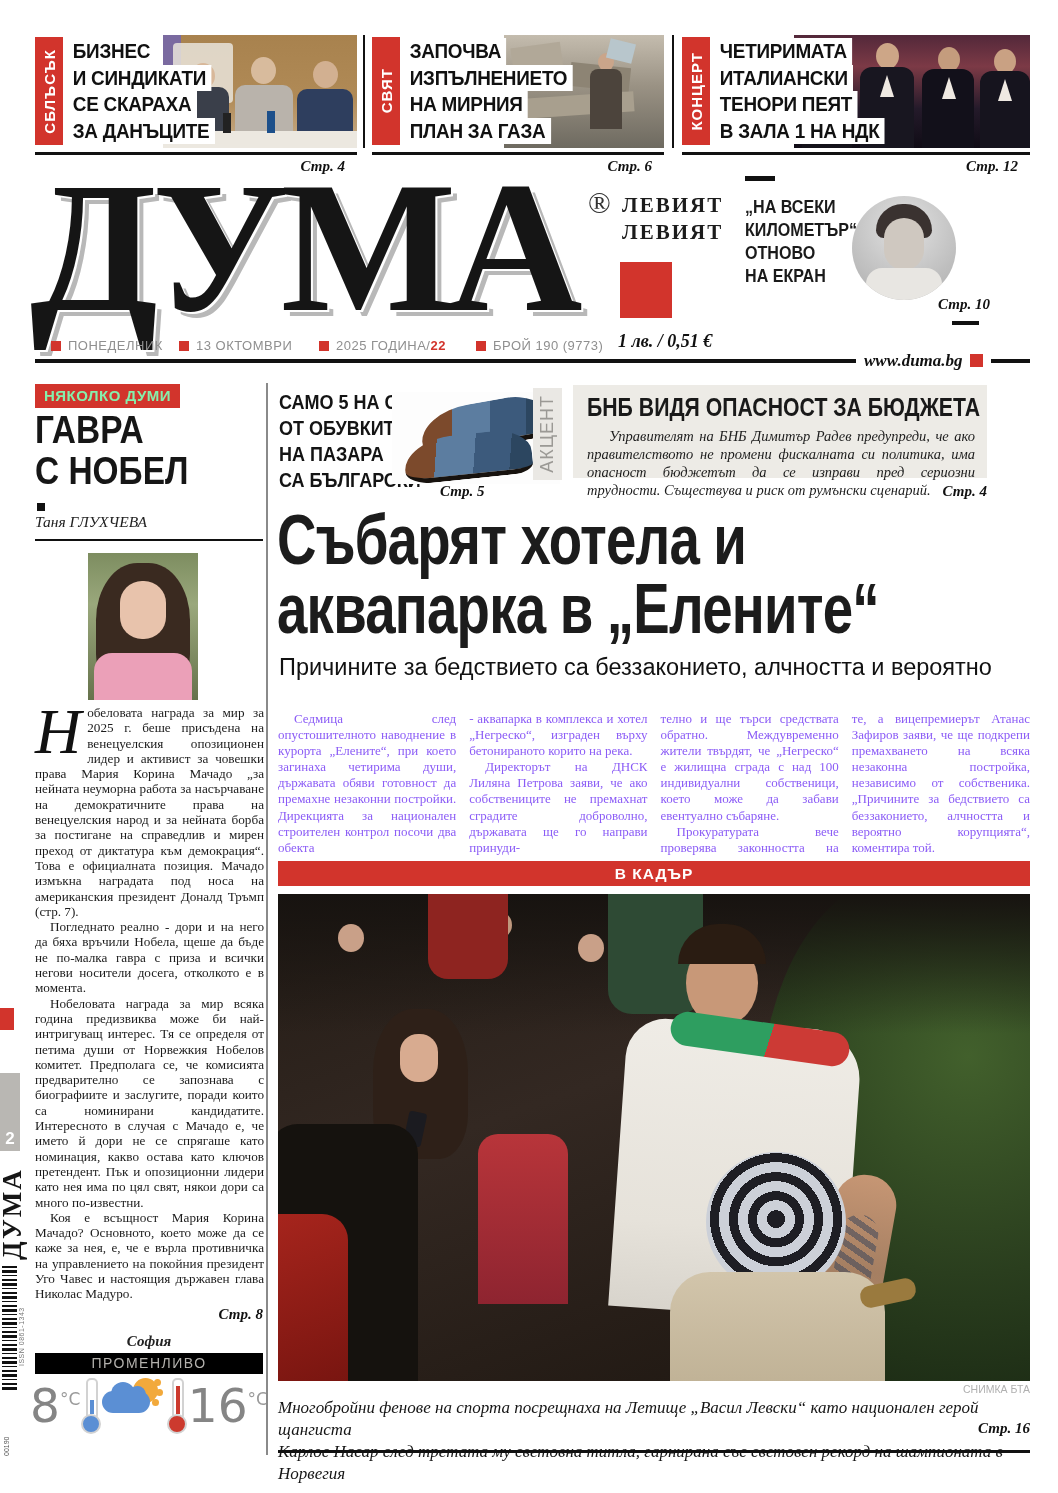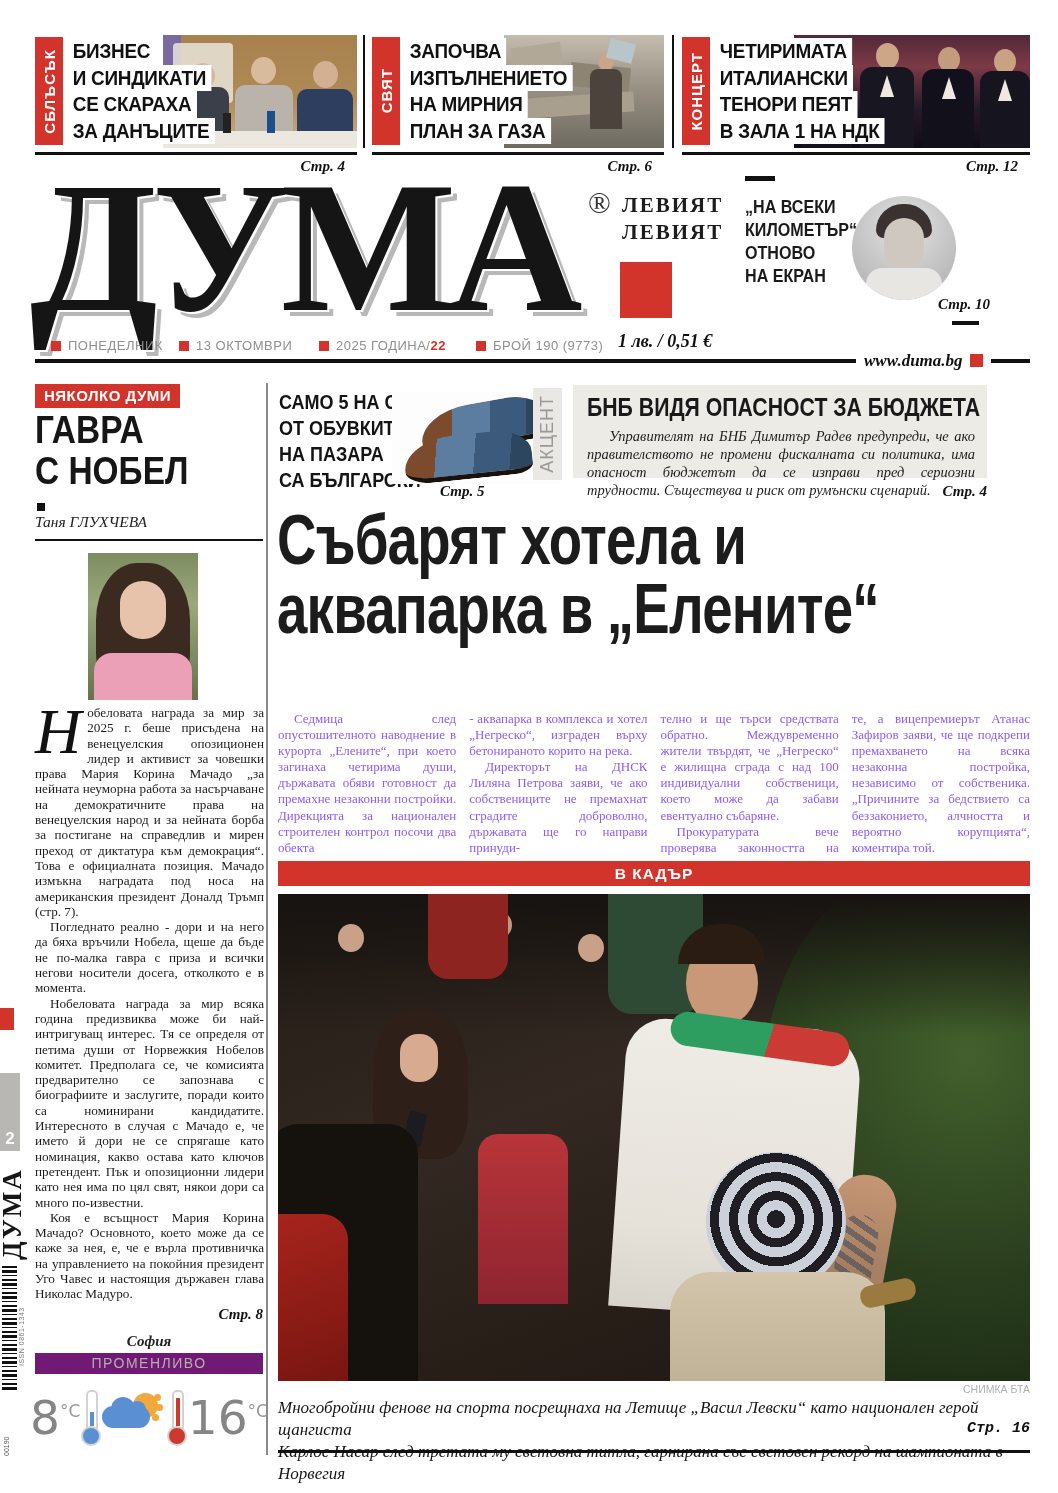--- a/index.html
+++ b/index.html
@@ -52,43 +52,43 @@
   .bullet{display:inline-block;width:10px;height:10px;background:var(--red);margin-right:7px;
     vertical-align:-1px;}
   .dbar-red{color:var(--red);font-weight:bold;}
   .price{position:absolute;left:618px;top:331px;font:bold italic 18px "Liberation Serif",serif;color:#111;}
   .main-rule{position:absolute;left:35px;top:359px;width:995px;height:3.5px;background:#111;}
   .site-box{position:absolute;left:856px;top:350px;background:#fff;padding:1px 8px 2px;
     font:bold italic 17px "Liberation Serif",serif;color:#111;}
   .site-box .bullet{margin:0 0 0 7px;width:13px;height:13px;}
 
   
-  .op-kicker{position:absolute;left:35px;top:384px;background:var(--red);color:#ffffff;
+  .op-kicker{position:absolute;left:35px;top:384px;background:var(--red);color:#86efac;
     font:bold 15px "Liberation Sans",sans-serif;letter-spacing:.5px;padding:3px 9px 4px;}
   .op-title{position:absolute;left:35px;top:410px;transform:scaleX(.88);transform-origin:0 0;}
   .op-title div{font:bold 38px/41px "Liberation Sans",sans-serif;color:#161616;white-space:nowrap;}
   .op-sq{position:absolute;left:37px;top:503px;width:8px;height:8px;background:#111;}
   .op-author{position:absolute;left:35px;top:513px;font:italic 15.5px "Liberation Serif",serif;color:#222;}
   .op-rule{position:absolute;left:35px;top:539px;width:228px;height:2px;background:#111;}
   .op-photo{position:absolute;left:88px;top:553px;width:110px;height:147px;overflow:hidden;
     background:linear-gradient(180deg,#7d8d60 0%,#9aa87c 35%,#66724c 100%);}
   .op-body{position:absolute;left:35px;top:705px;width:229px;
     font:13.2px/15.3px "Liberation Serif",serif;color:#1b1b1b;text-align:justify;}
   .op-body p{margin:0;}
   .op-body p + p{text-indent:15px;}
   .dropcap{float:left;font:italic 64px/50px "Liberation Serif",serif;margin:2px 6px 0 0;color:#111;}
   .op-ref{position:absolute;left:35px;top:1306px;width:228px;text-align:right;}
 
   
   .w-city{position:absolute;left:35px;top:1333px;width:228px;text-align:center;
     font:bold italic 15px "Liberation Serif",serif;color:#222;}
-  .w-cond{position:absolute;left:35px;top:1353px;width:228px;height:21px;background:#701a75;
+  .w-cond{position:absolute;left:35px;top:1353px;width:228px;height:21px;background:#000000;
     font:14px/21px "Liberation Sans",sans-serif;color:#b3b1ad;text-align:center;letter-spacing:1.5px;}
   .w-row{position:absolute;left:30px;top:1378px;width:238px;height:78px;display:flex;
-    align-items:center;justify-content:space-between;}
+    align-items:flex-start;justify-content:space-between;}
   .temp{font-family:"DejaVu Sans",sans-serif;font-size:47px;color:#858585;}
   .temp sup{font-size:17px;color:#9a9a9a;}
   .thermo{position:relative;width:22px;height:54px;}
   .thermo .stem{position:absolute;left:6px;top:0;width:8px;height:38px;background:#fff;
     border:2px solid #d2d2d2;border-radius:5px;}
   .thermo .fluid{position:absolute;left:10px;width:4px;background:var(--tc);}
   .thermo .bulb{position:absolute;left:1px;top:36px;width:16px;height:16px;border-radius:50%;
     background:var(--tc);border:2px solid #d2d2d2;}
   .cloudsun{position:relative;width:66px;height:48px;}
   .cs-sun{position:absolute;right:8px;top:0;width:25px;height:25px;border-radius:50%;background:#f2a93b;
@@ -148,21 +148,21 @@
 
   .kadar-bar{position:absolute;left:278px;top:861px;width:752px;height:25px;background:var(--red);
     font:bold 15.5px/25px "Liberation Sans",sans-serif;color:#fff;text-align:center;letter-spacing:1px;}
 
   .feature-photo{position:absolute;left:278px;top:894px;width:752px;height:487px;overflow:hidden;
     background:linear-gradient(160deg,#241c16 0%,#332822 40%,#1c150f 100%);}
   .credit{position:absolute;left:278px;top:1383px;width:752px;text-align:right;
     font:10.5px "Liberation Sans",sans-serif;color:#b0b0b0;}
   .caption{position:absolute;left:278px;top:1397px;width:752px;}
   .caption div{font:italic 17px/22px "Liberation Serif",serif;color:#151515;}
-  .caption-ref{position:absolute;left:916px;top:1420px;width:114px;text-align:right;font-family:Liberation Mono, monospace;}
+  .caption-ref{position:absolute;left:916px;top:1420px;width:114px;text-align:right;}
   .bottom-rule{position:absolute;left:278px;top:1450px;width:752px;height:3px;background:#111;}
 </style>
 </head>
 <body>
 
 <div id="page">
 
   <div class="teaser" style="left:35px;width:322px;">
     <div class="tz-photo" style="left:128px;width:194px;background:linear-gradient(180deg,#a8824e 0%,#b08a56 55%,#c8ae8c 100%);">
       <div class="ph" style="left:0;top:0;width:18px;height:90px;background:#7a6aa0;"></div>
@@ -349,20 +349,21 @@
     <div class="bnb-title">БНБ ВИДЯ ОПАСНОСТ ЗА БЮДЖЕТА</div>
     <div class="bnb-sum">Управителят на БНБ Димитър Радев предупреди, че ако правителството не промени фискалната си политика, има опасност бюджетът да се изправи пред сериозни трудности. Съществува и риск от румънски сценарий.</div>
   </div>
   <div class="bnb-ref pref">Стр. 4</div>
 
   <div class="lead-headline">
     <div>Събарят хотела и</div>
     <div>аквапарка в „Елените“</div>
   </div>
   <div class="lead-dek">
+    <div>Причините за бедствието са беззаконието, алчността и вероятно</div>
   </div>
   <div class="lead-cols">
     <div class="lead-col">
       <p class="ind">Седмица след опустошителното наводнение в курорта „Елените“, при което загинаха четирима души, държавата обяви готовност да премахне незаконни постройки. Дирекцията за национален строителен контрол посочи два обекта</p>
     </div>
     <div class="lead-col">
       <p>- аквапарка в комплекса и хотел „Негреско“, изграден върху бетонираното корито на река.</p>
       <p class="ind">Директорът на ДНСК Лиляна Петрова заяви, че ако собствениците не премахнат сградите доброволно, държавата ще го направи принуди-</p>
     </div>
     <div class="lead-col">

